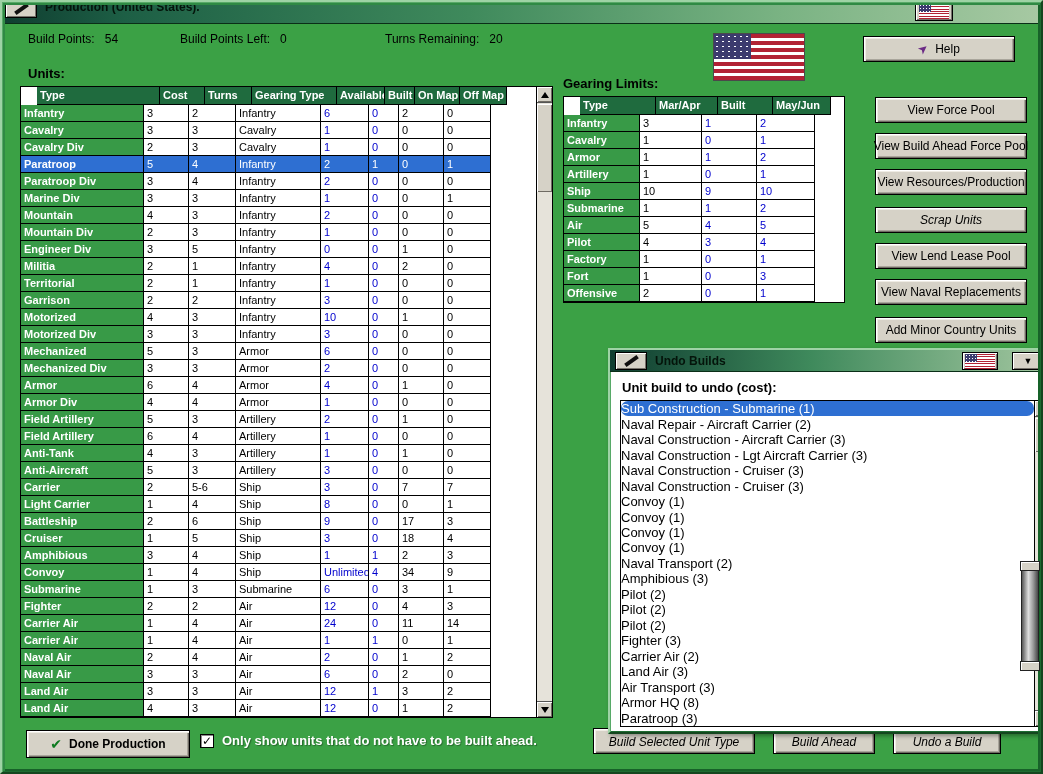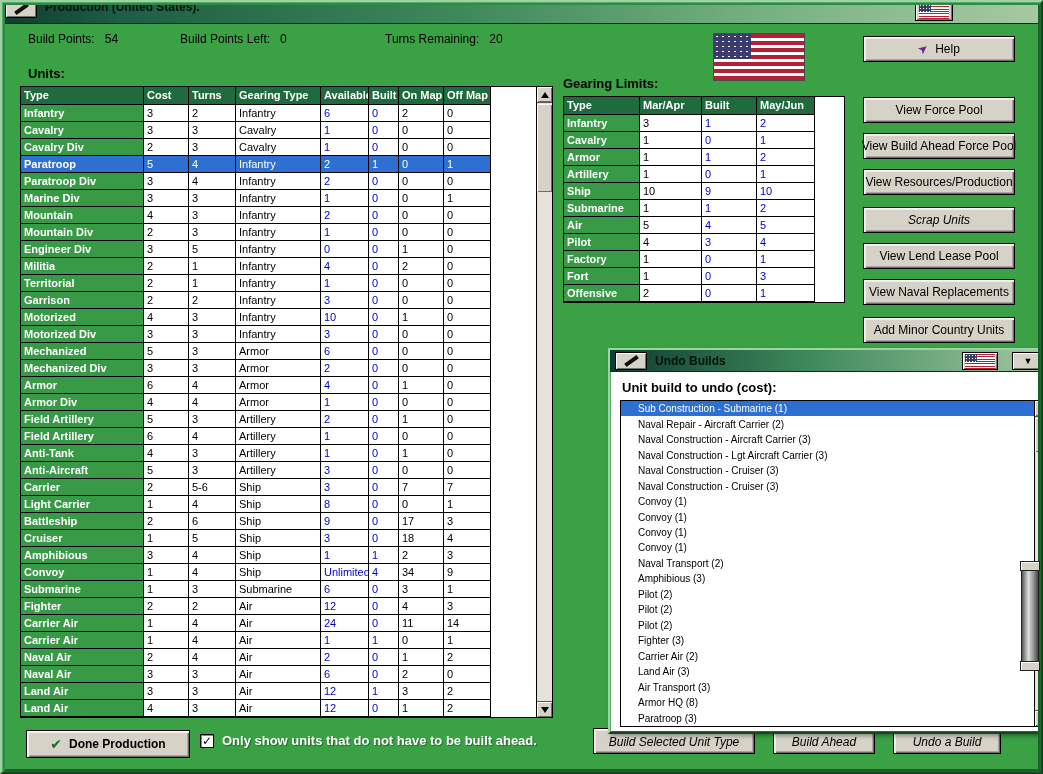--- a/index.html
+++ b/index.html
@@ -45,21 +45,21 @@
   .help-btn{left:863px;top:36px;width:152px;height:26px;gap:7px;z-index:5;}
   .help-icon{color:#6b2a86;font-size:12px;transform:rotate(-40deg);display:inline-block;}
 
   .lbl{position:absolute;font-size:13px;font-weight:bold;color:#000;z-index:5;}
   .units-label{left:28px;top:66px;}
   .gearing-label{left:563px;top:76px;}
 
   
   .units-panel{position:absolute;left:20px;top:86px;width:533px;height:632px;background:#fff;border:1px solid #000;z-index:5;}
   .gearing-panel{position:absolute;left:563px;top:96px;width:282px;height:207px;background:#fff;border:1px solid #000;z-index:5;}
-  .thead{display:flex;height:18px;}
+  .thead{display:flex;height:18px;padding-left:16px;}
   .trow{display:flex;height:17px;}
   .hc{background:#1f6b3e;color:#fff;font-weight:bold;font-size:11px;line-height:17px;padding-left:3px;
     border-right:1px solid #000;border-bottom:1px solid #000;overflow:hidden;white-space:nowrap;}
   .tc{background:#fff;color:#000;font-size:11px;line-height:16px;padding-left:3px;
     border-right:1px solid #000;border-bottom:1px solid #000;overflow:hidden;white-space:nowrap;}
   .u0{width:123px;}.u1{width:45px;}.u2{width:47px;}.u3{width:85px;}.u4{width:48px;}.u5{width:30px;}.u6{width:45px;}.u7{width:47px;}
   .tc.u0{background:#389a47;color:#fff;font-weight:bold;}
   .tc.u4,.tc.u5{color:#0000cd;}
   .trow.sel .tc{background:#2e6fd2;color:#fff;}
   .g0{width:76px;}.g1{width:62px;}.g2{width:55px;}.g3{width:58px;}
@@ -72,37 +72,37 @@
     box-shadow:inset 1px 1px 0 #fff,inset -1px -1px 0 #6f6b63;border-bottom:1px solid #555;
     display:flex;align-items:center;justify-content:center;}
   .sbtn.up{top:0;}
   .sbtn.down{bottom:0;border-bottom:none;border-top:1px solid #555;}
   .sthumb{position:absolute;left:0;width:15px;background:#d6d2c7;
     box-shadow:inset 1px 1px 0 #fff,inset -1px -1px 0 #6f6b63;}
   .tri-up{width:0;height:0;border-left:4px solid transparent;border-right:4px solid transparent;border-bottom:6px solid #000;}
   .tri-down{width:0;height:0;border-left:4px solid transparent;border-right:4px solid transparent;border-top:6px solid #000;}
 
   
-  .side-buttons{position:absolute;inset:0;pointer-events:none;z-index:5;}
+  .side-buttons{position:absolute;inset:0;pointer-events:none;z-index:5;margin-left:12px;}
   .side-btn{left:863px;width:152px;height:26px;pointer-events:auto;}
 
   
   .undo-window{position:absolute;left:563px;top:348px;width:452px;height:386px;background:#ffffff;z-index:20;
     border:2px solid;border-color:#9ed3a5 #14471f #14471f #9ed3a5;
     box-shadow:2px 2px 4px rgba(0,0,0,.35),inset 1px 1px 0 #57a967,inset -1px -1px 0 #1d6b31;margin-left:45px;}
   .undo-titlebar{position:absolute;left:0;top:0;width:100%;height:22px;
     background:linear-gradient(90deg,#0f3d30 0%,#3f8a5c 45%,#a7c9a3 100%);
     display:flex;align-items:center;border-bottom:1px solid #0a2e17;}
   .undo-flag{position:absolute;left:352px;top:2px;width:36px;height:18px;}
   .undo-btnbox{position:absolute;left:402px;top:2px;width:32px;height:18px;margin:0;cursor:pointer;}
   .collapse-glyph{font-size:9px;color:#000;line-height:1;}
   .undo-label{left:12px;top:30px;}
   .undo-listbox{position:absolute;left:10px;top:50px;width:431px;height:327px;background:#fff;border:1px solid #000;}
   .ulist{position:absolute;left:0;top:0;right:16px;bottom:0;display:flex;flex-direction:column;overflow:hidden;}
-  .uitem{flex:1;display:flex;align-items:center;font-size:10px;padding-left:17px;color:#000;white-space:nowrap;overflow:hidden;}
+  .uitem{flex:1;display:flex;align-items:center;font-size:13px;padding-left:0;color:#000;white-space:nowrap;overflow:hidden;border-radius:7px;}
   .uitem.sel{background:#2e6fd2;color:#fff;}
 
   
   .done-btn{left:26px;top:730px;width:164px;height:28px;gap:7px;font-weight:bold;z-index:15;}
   .check-icon{color:#0d7a1f;font-size:14px;font-weight:bold;line-height:1;}
   .filter{position:absolute;left:200px;top:733px;display:flex;align-items:center;gap:8px;z-index:15;}
   .checkbox{width:14px;height:14px;background:#fff;border:1px solid #000;
     box-shadow:inset 1px 1px 0 #8a8a8a;display:flex;align-items:center;justify-content:center;cursor:pointer;}
   .chk{font-size:12px;font-weight:bold;color:#000;line-height:1;}
   .filter-label{color:#fff;font-size:13px;font-weight:bold;text-shadow:1px 1px 1px rgba(0,0,0,.35);}

